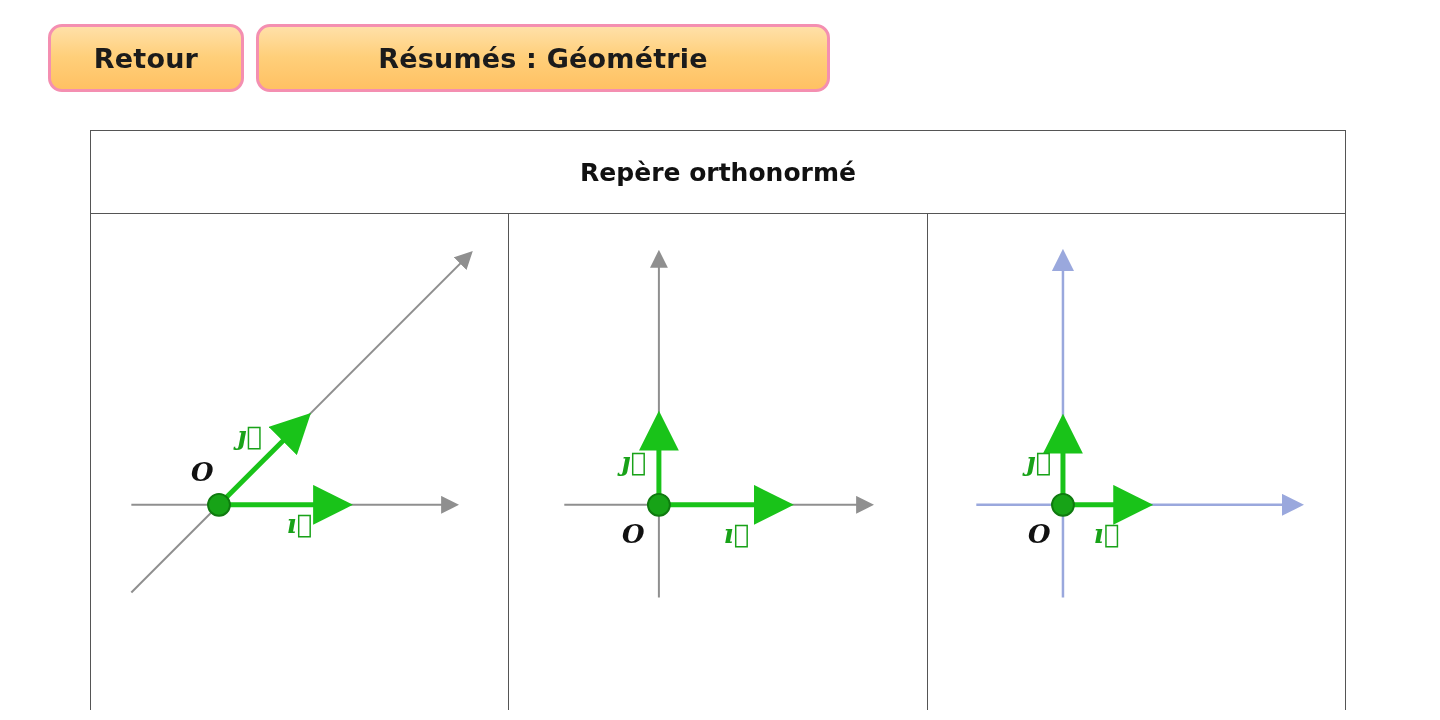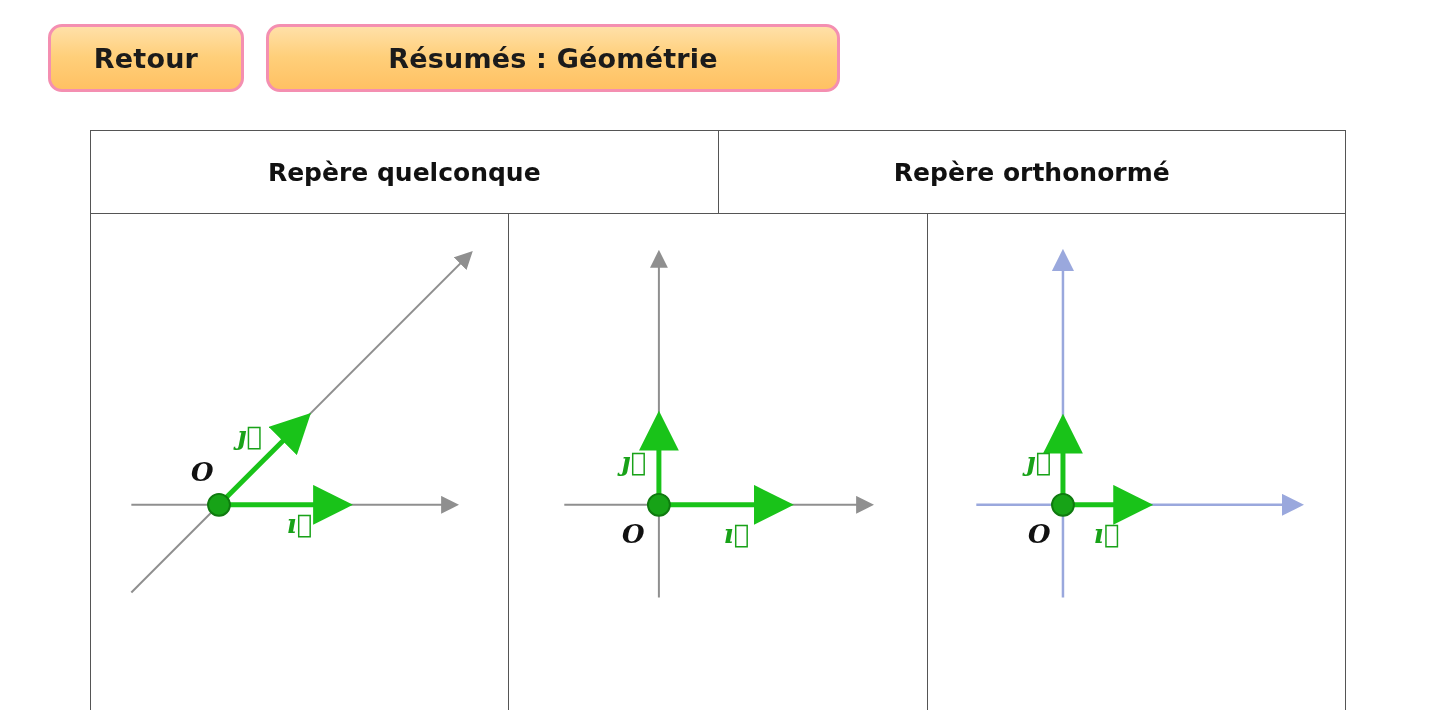--- a/index.html
+++ b/index.html
@@ -42,21 +42,21 @@
     font-weight: 700;
     letter-spacing: 0.2px;
     padding: 16px 22px;
     white-space: nowrap;
     overflow: hidden;
     text-overflow: ellipsis;
   }
 
   .pill-back { width: 196px; }
   .pill-title { width: 572px; }
-  .pill-summary { width: 574px; margin-left: 10px; }
+  .pill-summary { width: 574px; }
 
   
   .table {
     position: absolute;
     left: 90px;
     top: 130px;
     width: 1256px;
     height: 580px;
     box-sizing: border-box;
     border: 1px solid #555;
@@ -113,21 +113,20 @@
 <div id="page">
 
   <div class="topbar">
     <div class="pill pill-back">Retour</div>
     <div class="pill pill-summary">Résumés : Géométrie</div>
   </div>
 
   <div class="table">
 
     <div class="thead">
-      <div class="th">Repère quelconque</div>
       <div class="th">Repère orthonormé</div>
     </div>
 
     <div class="tbody">
 
       <div class="td">
         <svg class="fig" viewBox="0 0 418 498">
           <defs>
             <marker id="ar-gray1" markerWidth="9" markerHeight="9" refX="7" refY="4.5" orient="auto">
               <path d="M0,0 L9,4.5 L0,9 Z" fill="#8f8f8f"></path>

